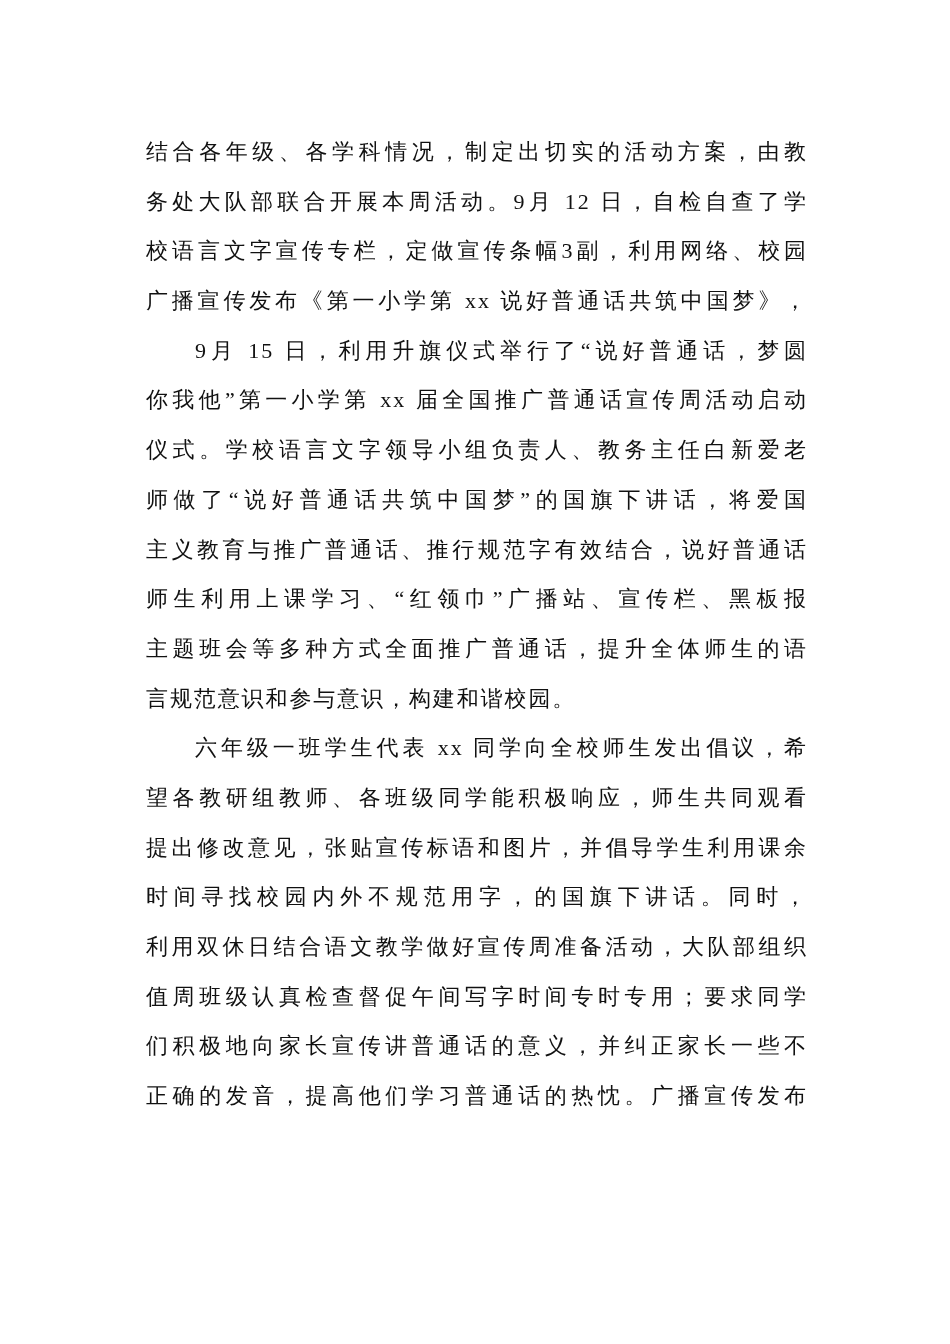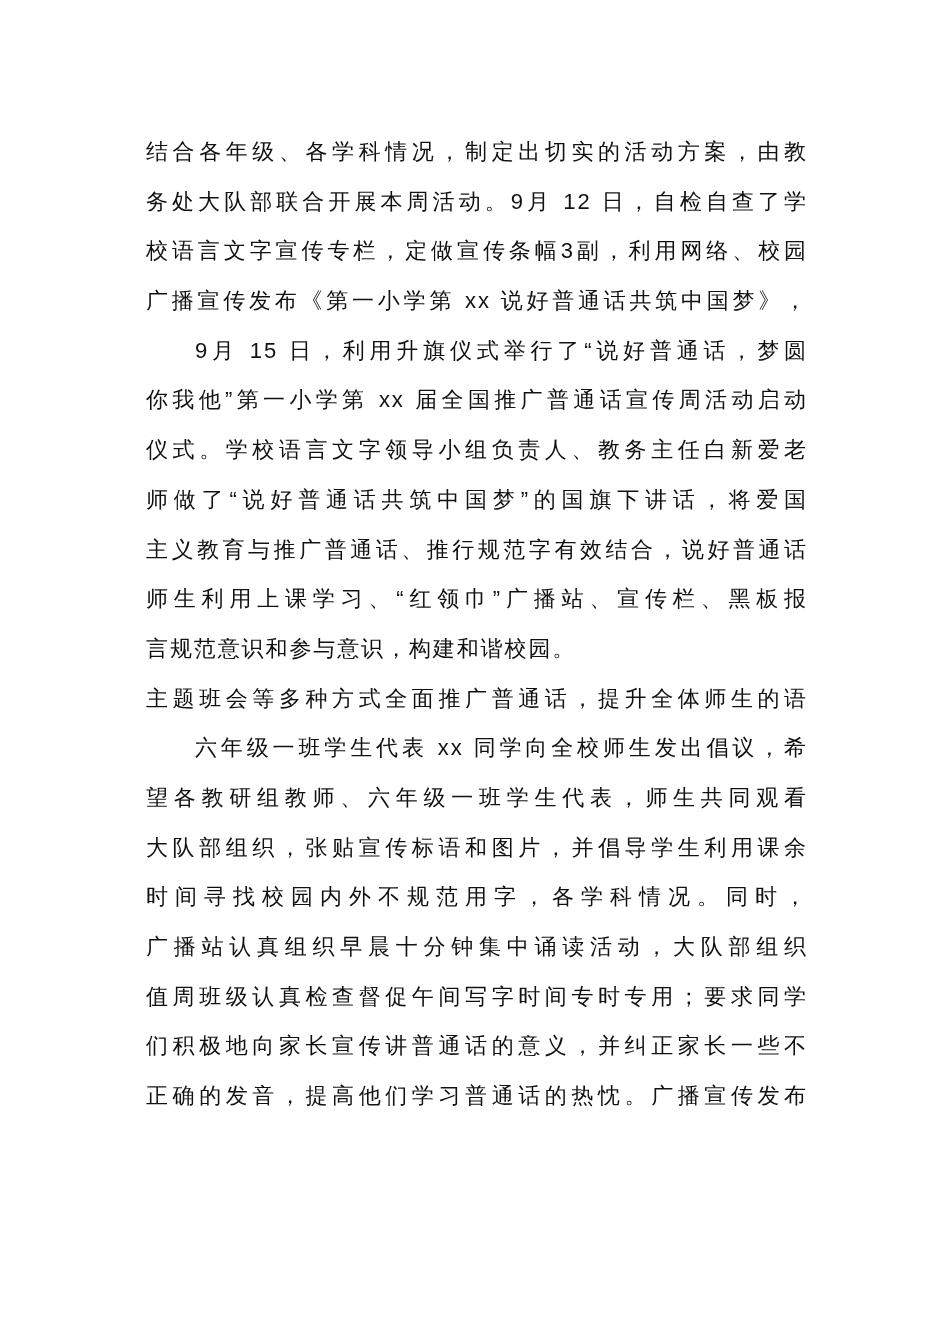--- a/index.html
+++ b/index.html
@@ -15,21 +15,21 @@
   }
   .page {
     position: absolute;
     left: 146px;
     top: 127px;
     width: 662px;
   }
   .line {
     height: 49.7px;
     line-height: 49.7px;
-    font-family: Liberation Sans, sans-serif;
+    font-family: Liberation Serif, serif;
     font-size: 22px;
     color: #111111;
     white-space: nowrap;
     letter-spacing: 1.9px;
     text-align: justify;
     text-align-last: justify;
   }
   .line.last {
     text-align-last: left;
   }
@@ -49,27 +49,27 @@
     <div class="line">广播宣传发布《第一小学第 xx 说好普通话共筑中国梦》，</div>
   </div>
 
   <div>
     <div class="line indent">9月 15 日，利用升旗仪式举行了“说好普通话，梦圆</div>
     <div class="line">你我他”第一小学第 xx 届全国推广普通话宣传周活动启动</div>
     <div class="line">仪式。学校语言文字领导小组负责人、教务主任白新爱老</div>
     <div class="line">师做了“说好普通话共筑中国梦”的国旗下讲话，将爱国</div>
     <div class="line">主义教育与推广普通话、推行规范字有效结合，说好普通话</div>
     <div class="line">师生利用上课学习、“红领巾”广播站、宣传栏、黑板报</div>
+    <div class="line">主题班会等多种方式全面推广普通话，提升全体师生的语</div>
     <div class="line last">言规范意识和参与意识，构建和谐校园。</div>
-    <div class="line">主题班会等多种方式全面推广普通话，提升全体师生的语</div>
   </div>
 
   <div>
     <div class="line indent">六年级一班学生代表 xx 同学向全校师生发出倡议，希</div>
-    <div class="line">望各教研组教师、六年级一班学生代表，师生共同观看</div>
-    <div class="line">大队部组织，张贴宣传标语和图片，并倡导学生利用课余</div>
-    <div class="line">时间寻找校园内外不规范用字，各学科情况。同时，</div>
-    <div class="line">广播站认真组织早晨十分钟集中诵读活动，大队部组织</div>
+    <div class="line">望各教研组教师、各班级同学能积极响应，师生共同观看</div>
+    <div class="line">提出修改意见，张贴宣传标语和图片，并倡导学生利用课余</div>
+    <div class="line">时间寻找校园内外不规范用字，的国旗下讲话。同时，</div>
+    <div class="line">利用双休日结合语文教学做好宣传周准备活动，大队部组织</div>
     <div class="line">值周班级认真检查督促午间写字时间专时专用；要求同学</div>
     <div class="line">们积极地向家长宣传讲普通话的意义，并纠正家长一些不</div>
     <div class="line">正确的发音，提高他们学习普通话的热忱。广播宣传发布</div>
   </div>
 </div>
 
 </body></html>

